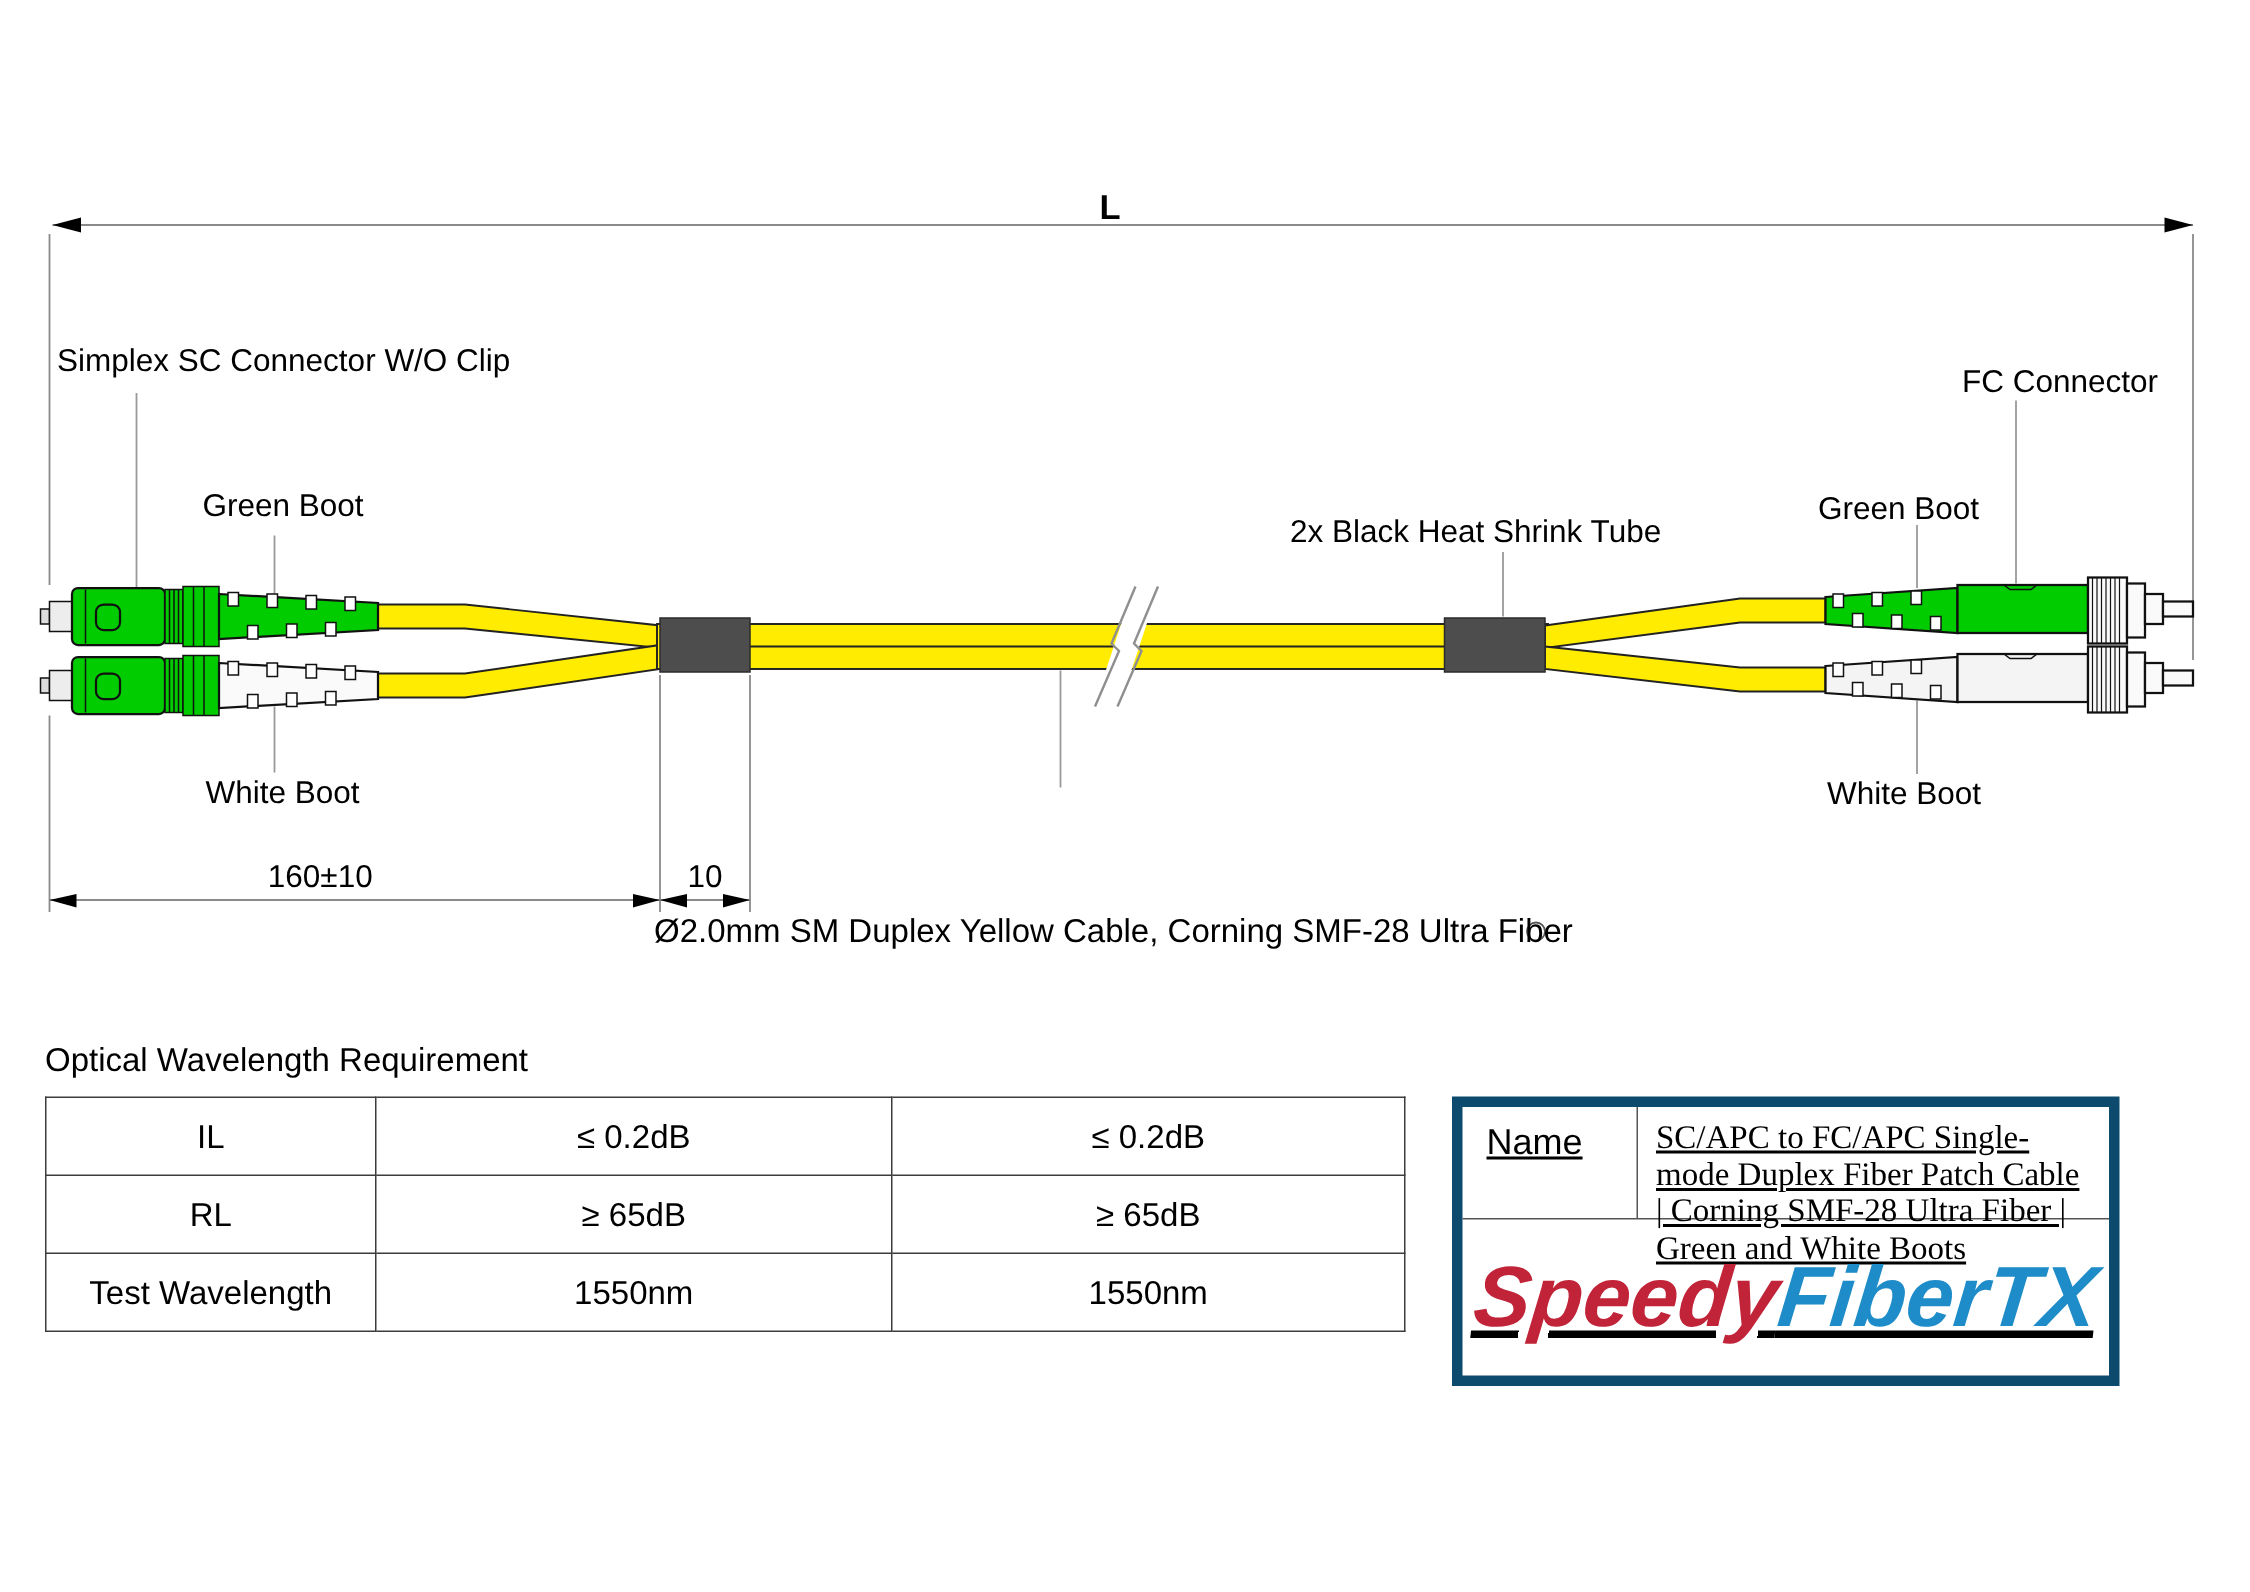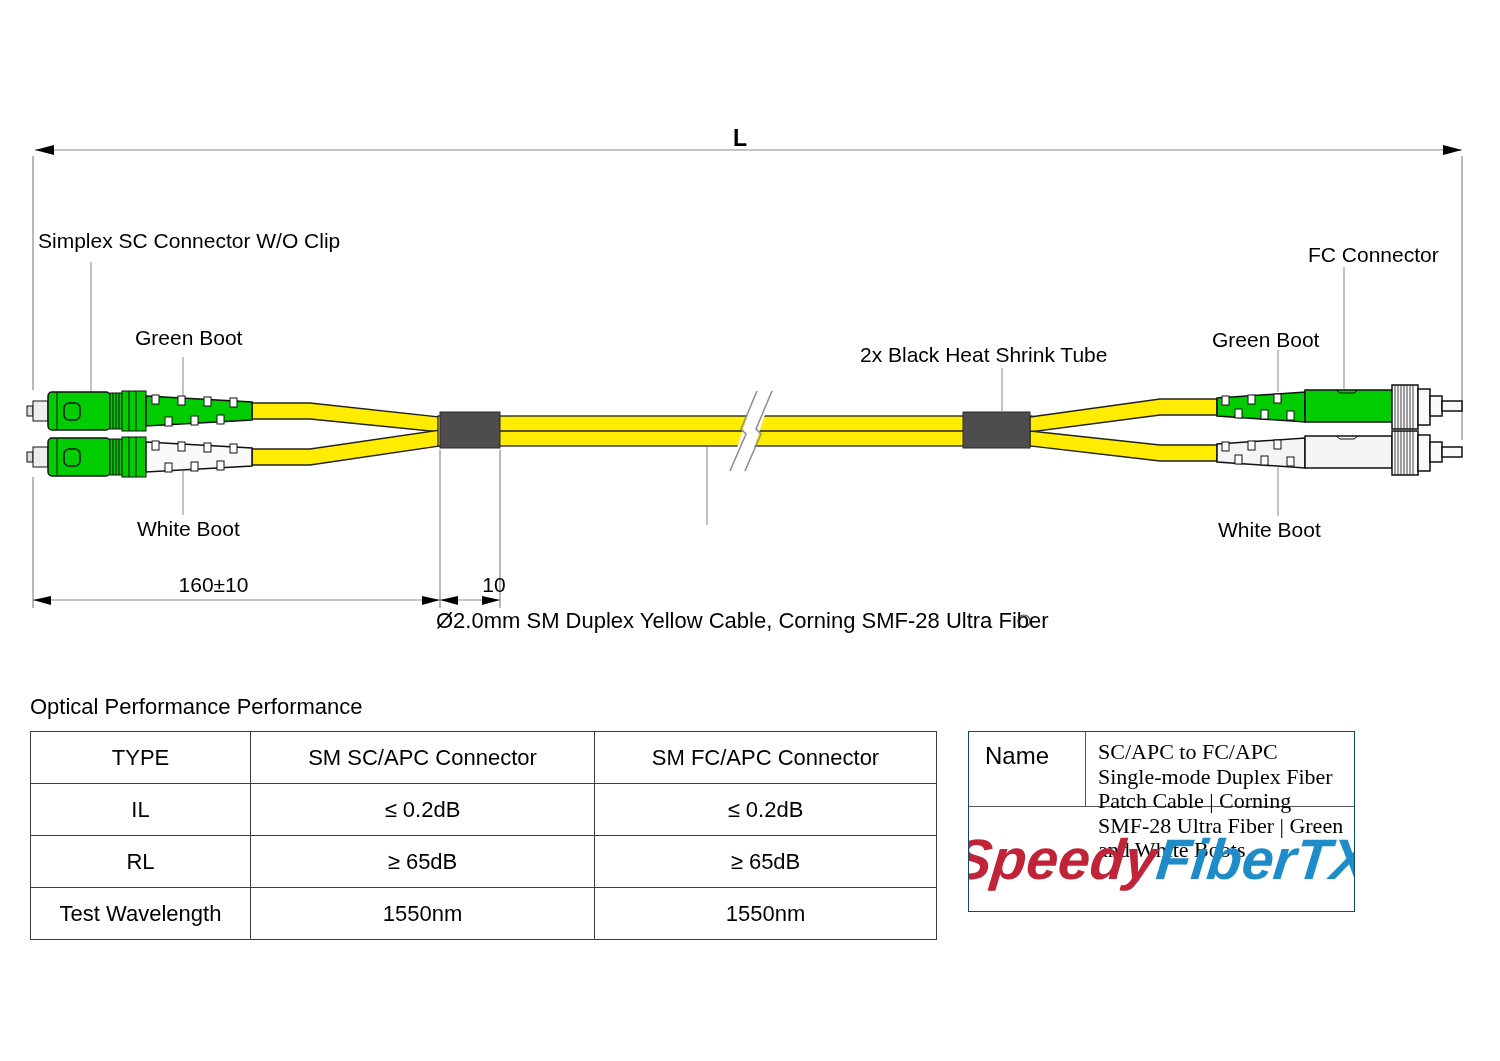--- a/index.html
+++ b/index.html
@@ -31,23 +31,24 @@
   table.perf td{
     border:1px solid #3c3c3c;
     text-align:center;
     vertical-align:middle;
     height:51px;
     font-size:22px;
     padding:0;
   }
   .info{
     position:absolute;left:968px;top:731px;
-    width:387px;
-    border:1px solid #0c4a6e;
+    width:445px;
+    border:7px solid #0c4a6e;
     box-sizing:border-box;
+    text-decoration:underline;
   }
   .info-row{display:flex;border-bottom:1px solid #555;}
   .info-cell-label{
     width:117px;flex:0 0 117px;
     border-right:1px solid #555;
     font-size:24px;
     padding:10px 0 0 16px;
     box-sizing:border-box;
   }
   .info-row.draw .info-cell-label{border-right:none;padding-top:8px;white-space:nowrap;}
@@ -252,37 +253,32 @@
 
   <div class="lbl" style="left:38px;top:229px;">Simplex SC Connector W/O Clip</div>
   <div class="lbl" style="left:135px;top:326px;">Green Boot</div>
   <div class="lbl" style="left:137px;top:517px;">White Boot</div>
   <div class="lbl" style="left:860px;top:343px;text-align:right;">2x Black Heat Shrink Tube</div>
   <div class="lbl" style="left:1308px;top:243px;">FC Connector</div>
   <div class="lbl" style="left:1212px;top:328px;">Green Boot</div>
   <div class="lbl" style="left:1218px;top:518px;">White Boot</div>
 
   <div class="dim-lbl" style="left:33px;width:361px;top:573px;text-align:center;">160±10</div>
-  <div class="dim-lbl" style="left:440px;width:60px;top:573px;padding-left:24px;">10</div>
+  <div class="dim-lbl" style="left:440px;width:60px;top:573px;">10</div>
   <div class="note-lbl" style="left:436px;top:608px;">Ø2.0mm SM Duplex Yellow Cable, Corning SMF-28 Ultra Fiber</div>
 
-  <div class="perf-title">Optical Performance Performance</div>
+  <div class="perf-title">Optical Wavelength Requirement</div>
 
   <table class="perf">
     <colgroup>
         <col style="width:220px">
         <col style="width:344px">
         <col style="width:342px">
       </colgroup>
     <tbody>
-        <tr>
-      <td>TYPE</td>
-      <td>SM SC/APC Connector</td>
-      <td>SM FC/APC Connector</td>
-    </tr>
     <tr>
       <td>IL</td>
       <td>≤ 0.2dB</td>
       <td>≤ 0.2dB</td>
     </tr>
     <tr>
       <td>RL</td>
       <td>≥ 65dB</td>
       <td>≥ 65dB</td>
     </tr>

